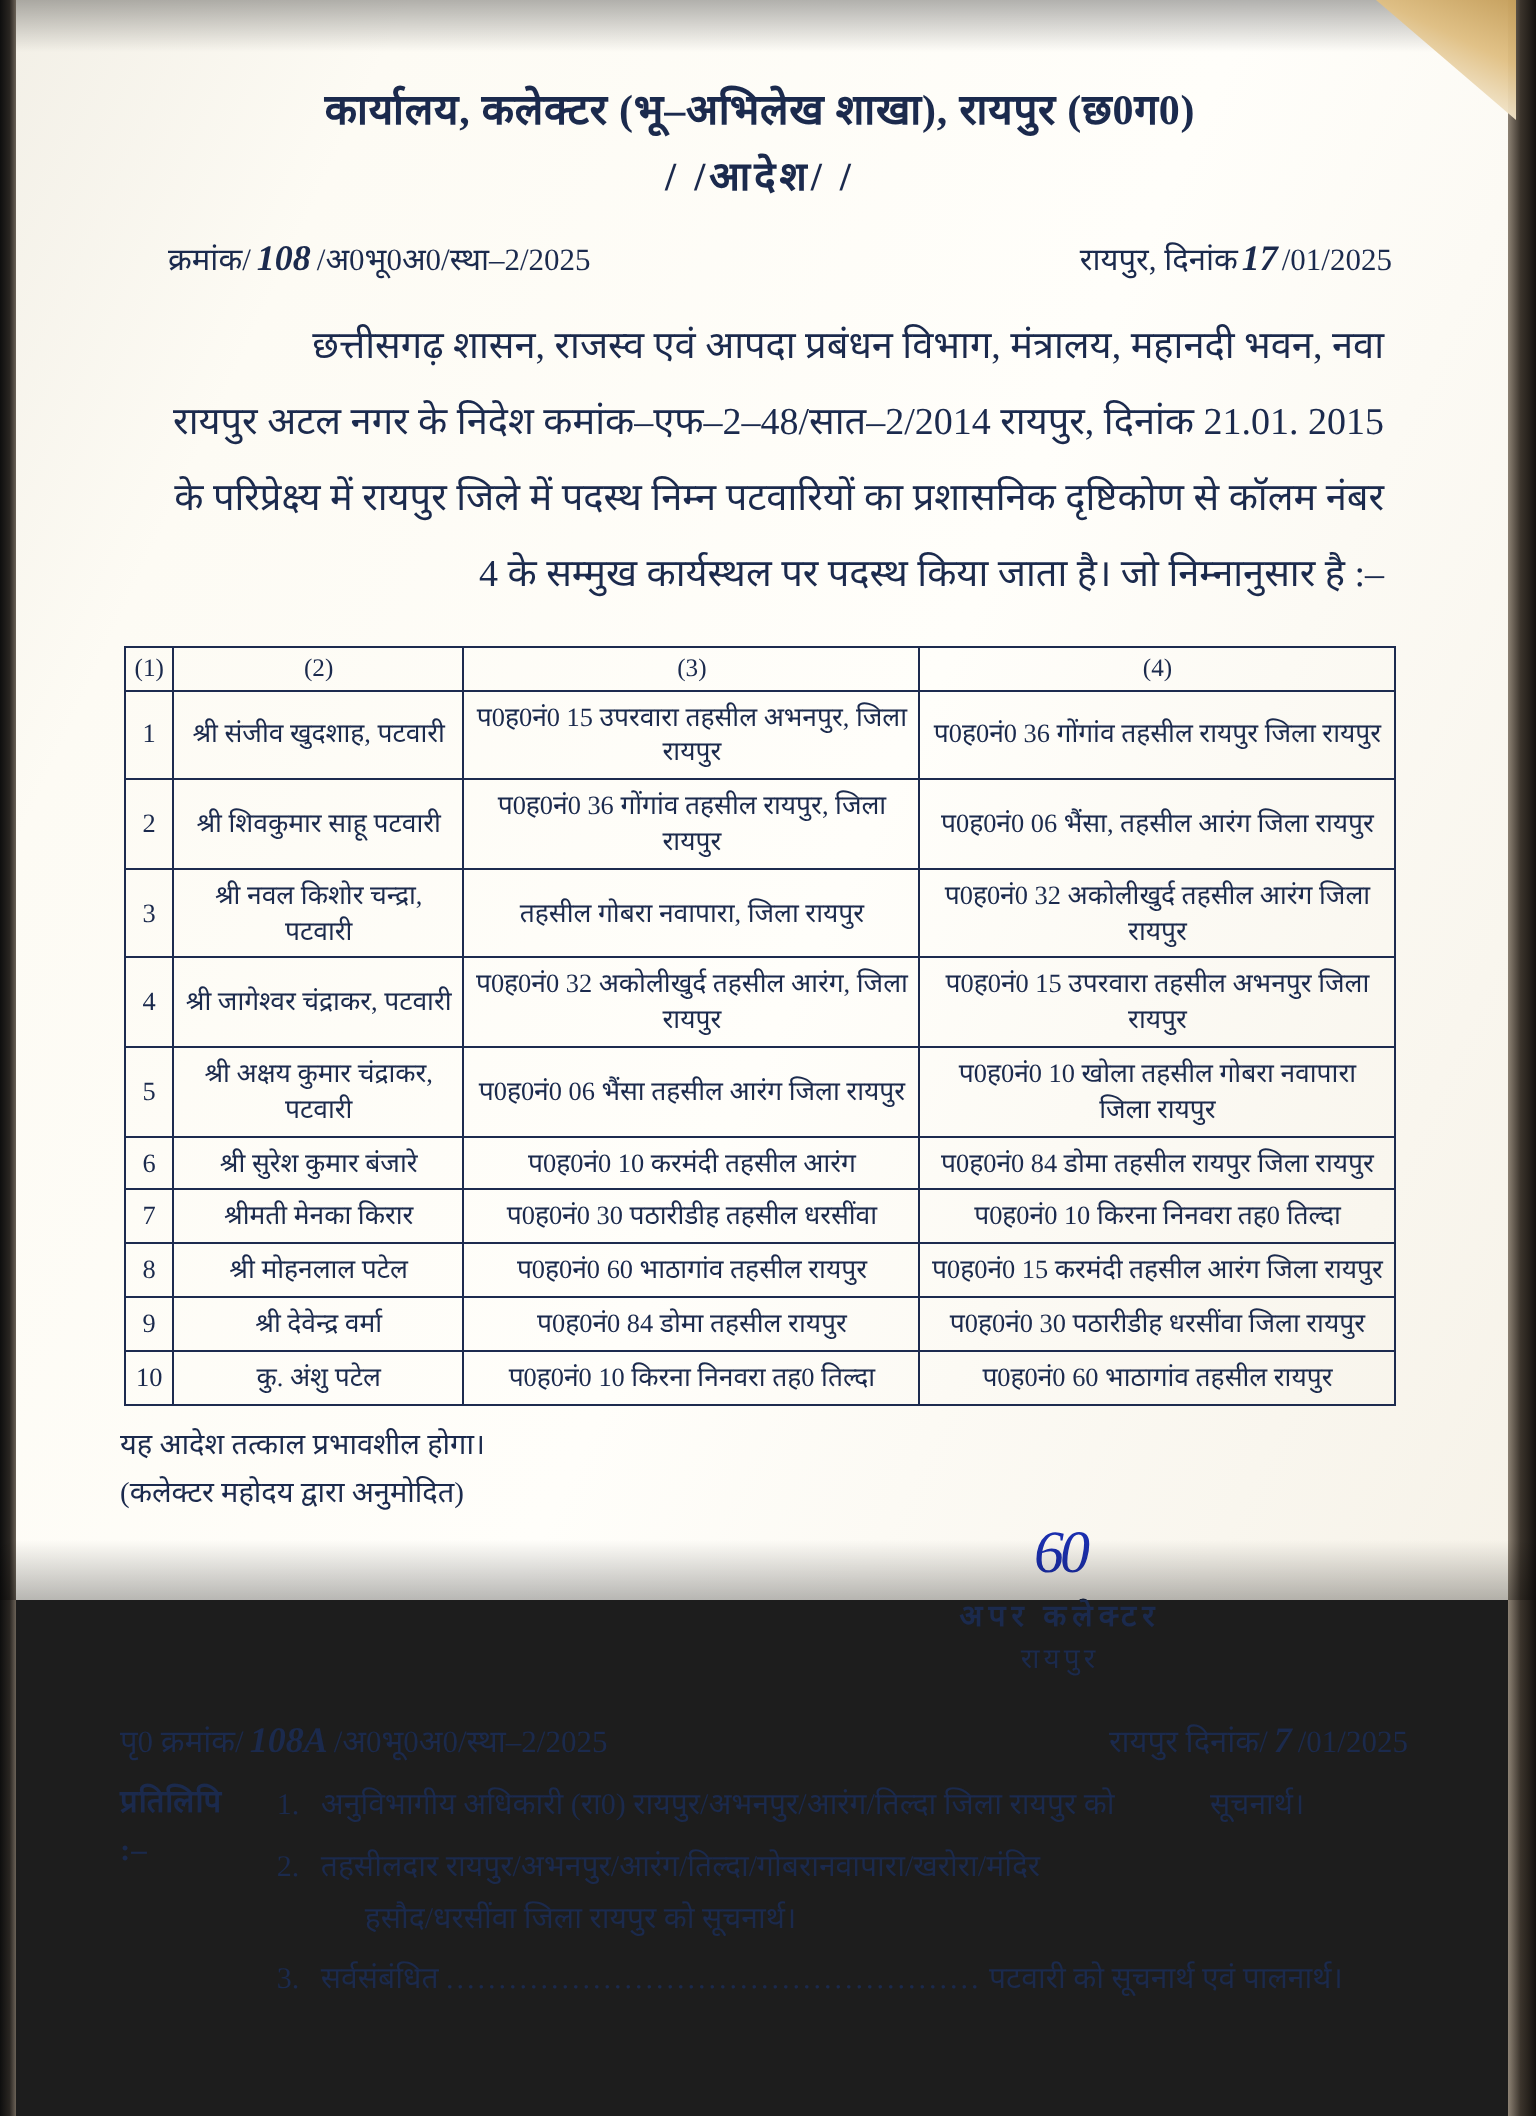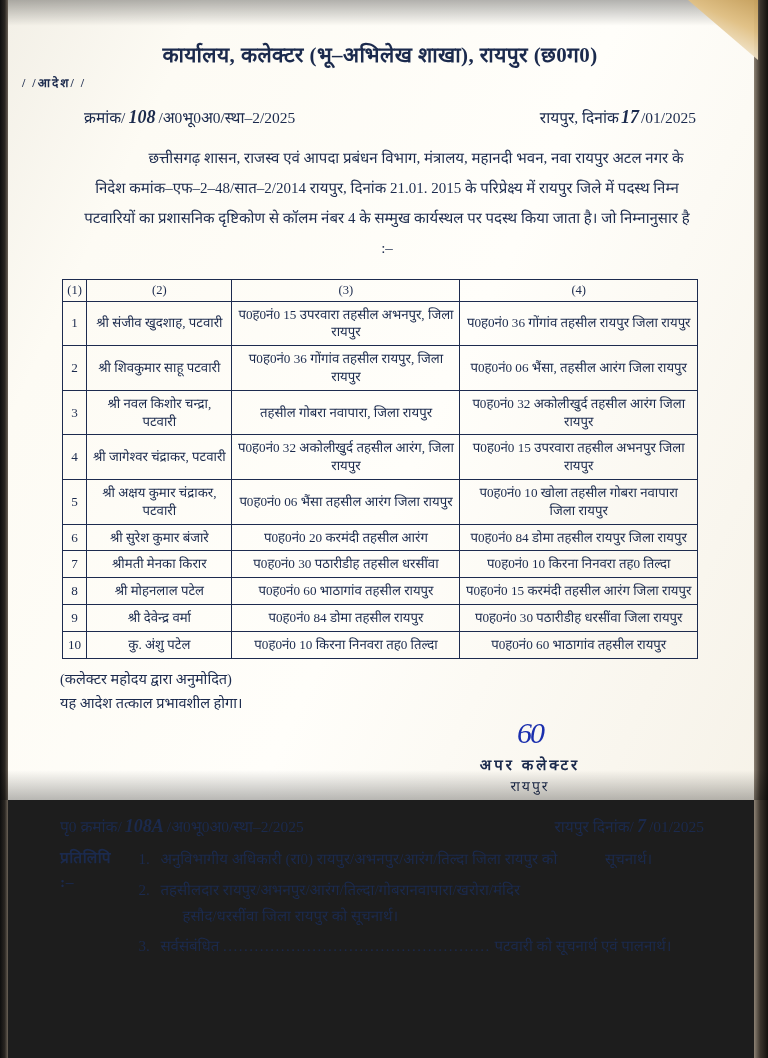--- a/index.html
+++ b/index.html
@@ -60,21 +60,22 @@
   }
 
   .title {
     text-align: center;
     font-size: 21px;
     font-weight: bold;
     letter-spacing: .4px;
     margin: 14px 0 0 0;
   }
   .subtitle {
-    font-size: 12px;
+    text-align: center;
+    font-size: 20px;
     font-weight: bold;
     margin-top: 2px;
     letter-spacing: 2px;
   }
 
   .ref-row {
     display: flex;
     justify-content: space-between;
     align-items: baseline;
     margin-top: 12px;
@@ -91,23 +92,23 @@
   .ref-right .date {
     font-size: 18px;
     font-style: italic;
     font-weight: bold;
     padding: 0 2px;
   }
 
   .body-para {
     margin-top: 12px;
     padding: 0 46px 0 60px;
-    font-size: 15px;
+    font-size: 19px;
     line-height: 2.0;
-    text-align: center;
+    text-align: right;
   }
   .body-para .indent { display:inline-block; width: 58px; }
 
   table.order {
     border-collapse: collapse;
     margin: 16px auto 0 auto;
     width: 636px;
     font-size: 13.2px;
   }
   table.order th, table.order td {
@@ -253,21 +254,21 @@
         </tr>
         <tr>
           <td>5</td>
           <td>श्री अक्षय कुमार चंद्राकर, पटवारी</td>
           <td>प0ह0नं0 06 भैंसा तहसील आरंग जिला रायपुर</td>
           <td>प0ह0नं0 10 खोला तहसील गोबरा नवापारा जिला रायपुर</td>
         </tr>
         <tr>
           <td>6</td>
           <td>श्री सुरेश कुमार बंजारे</td>
-          <td>प0ह0नं0 20 करमंदी तहसील आरंग</td>
+          <td>प0ह0नं0 10 करमंदी तहसील आरंग</td>
           <td>प0ह0नं0 84 डोमा तहसील रायपुर जिला रायपुर</td>
         </tr>
         <tr>
           <td>7</td>
           <td>श्रीमती मेनका किरार</td>
           <td>प0ह0नं0 30 पठारीडीह तहसील धरसींवा</td>
           <td>प0ह0नं0 10 किरना निनवरा तह0 तिल्दा</td>
         </tr>
         <tr>
           <td>8</td>
@@ -284,22 +285,22 @@
         <tr>
           <td>10</td>
           <td>कु. अंशु पटेल</td>
           <td>प0ह0नं0 10 किरना निनवरा तह0 तिल्दा</td>
           <td>प0ह0नं0 60 भाठागांव तहसील रायपुर</td>
         </tr>
       </tbody>
     </table>
 
     <div class="after-table hw">
+      <div>यह आदेश तत्काल प्रभावशील होगा।</div>
       <div>(कलेक्टर महोदय द्वारा अनुमोदित)</div>
-      <div>यह आदेश तत्काल प्रभावशील होगा।</div>
     </div>
 
     <div class="sign-block">
       <div class="sign-scribble">60</div>
       <div class="sign-name hw">अपर कलेक्टर</div>
       <div class="sign-city hw">रायपुर</div>
     </div>
 
     <div class="po-row">
       <div class="hw">

